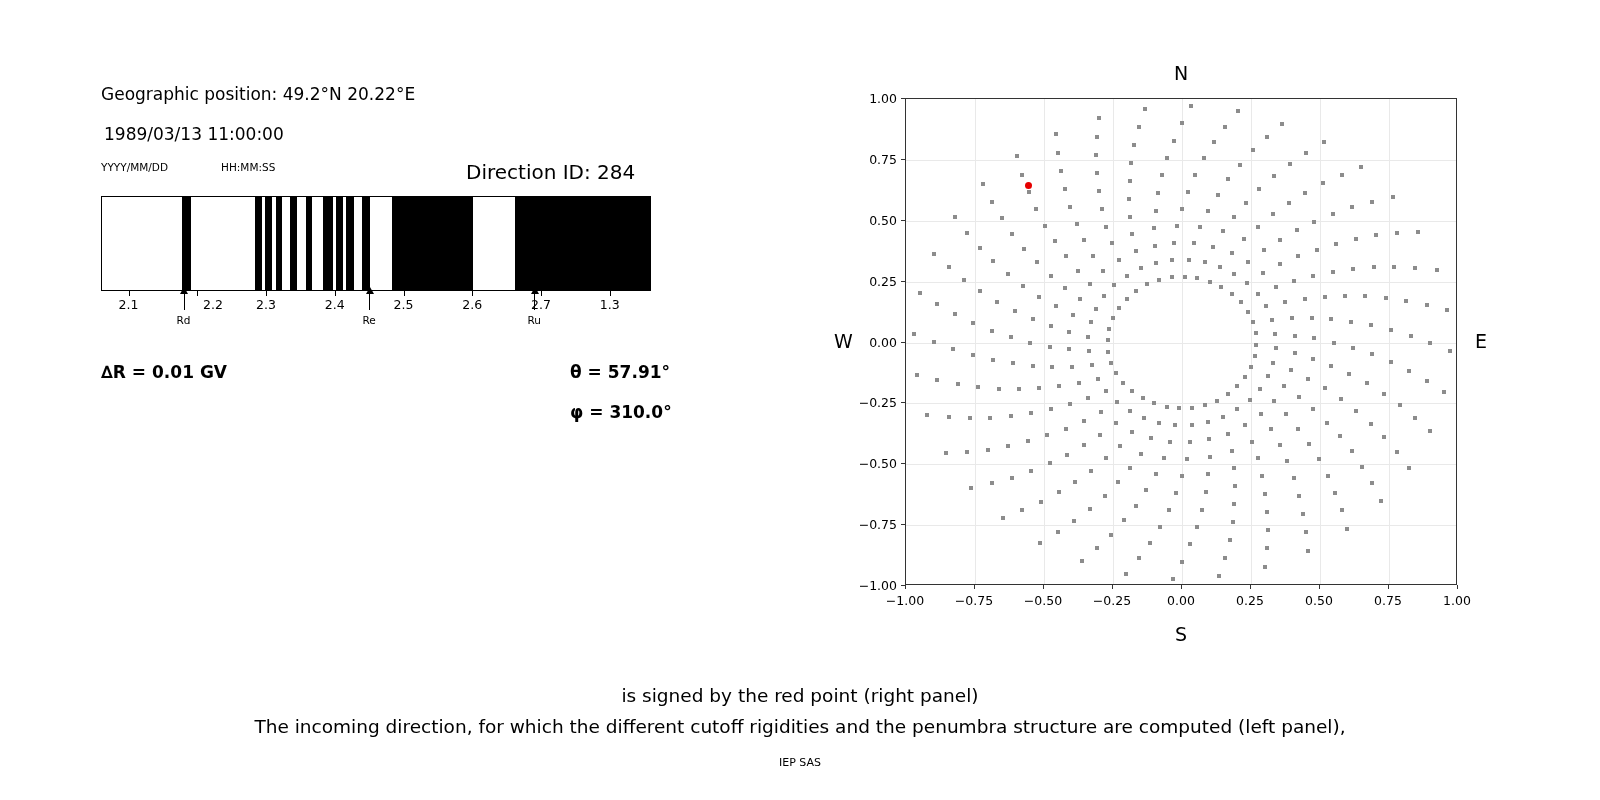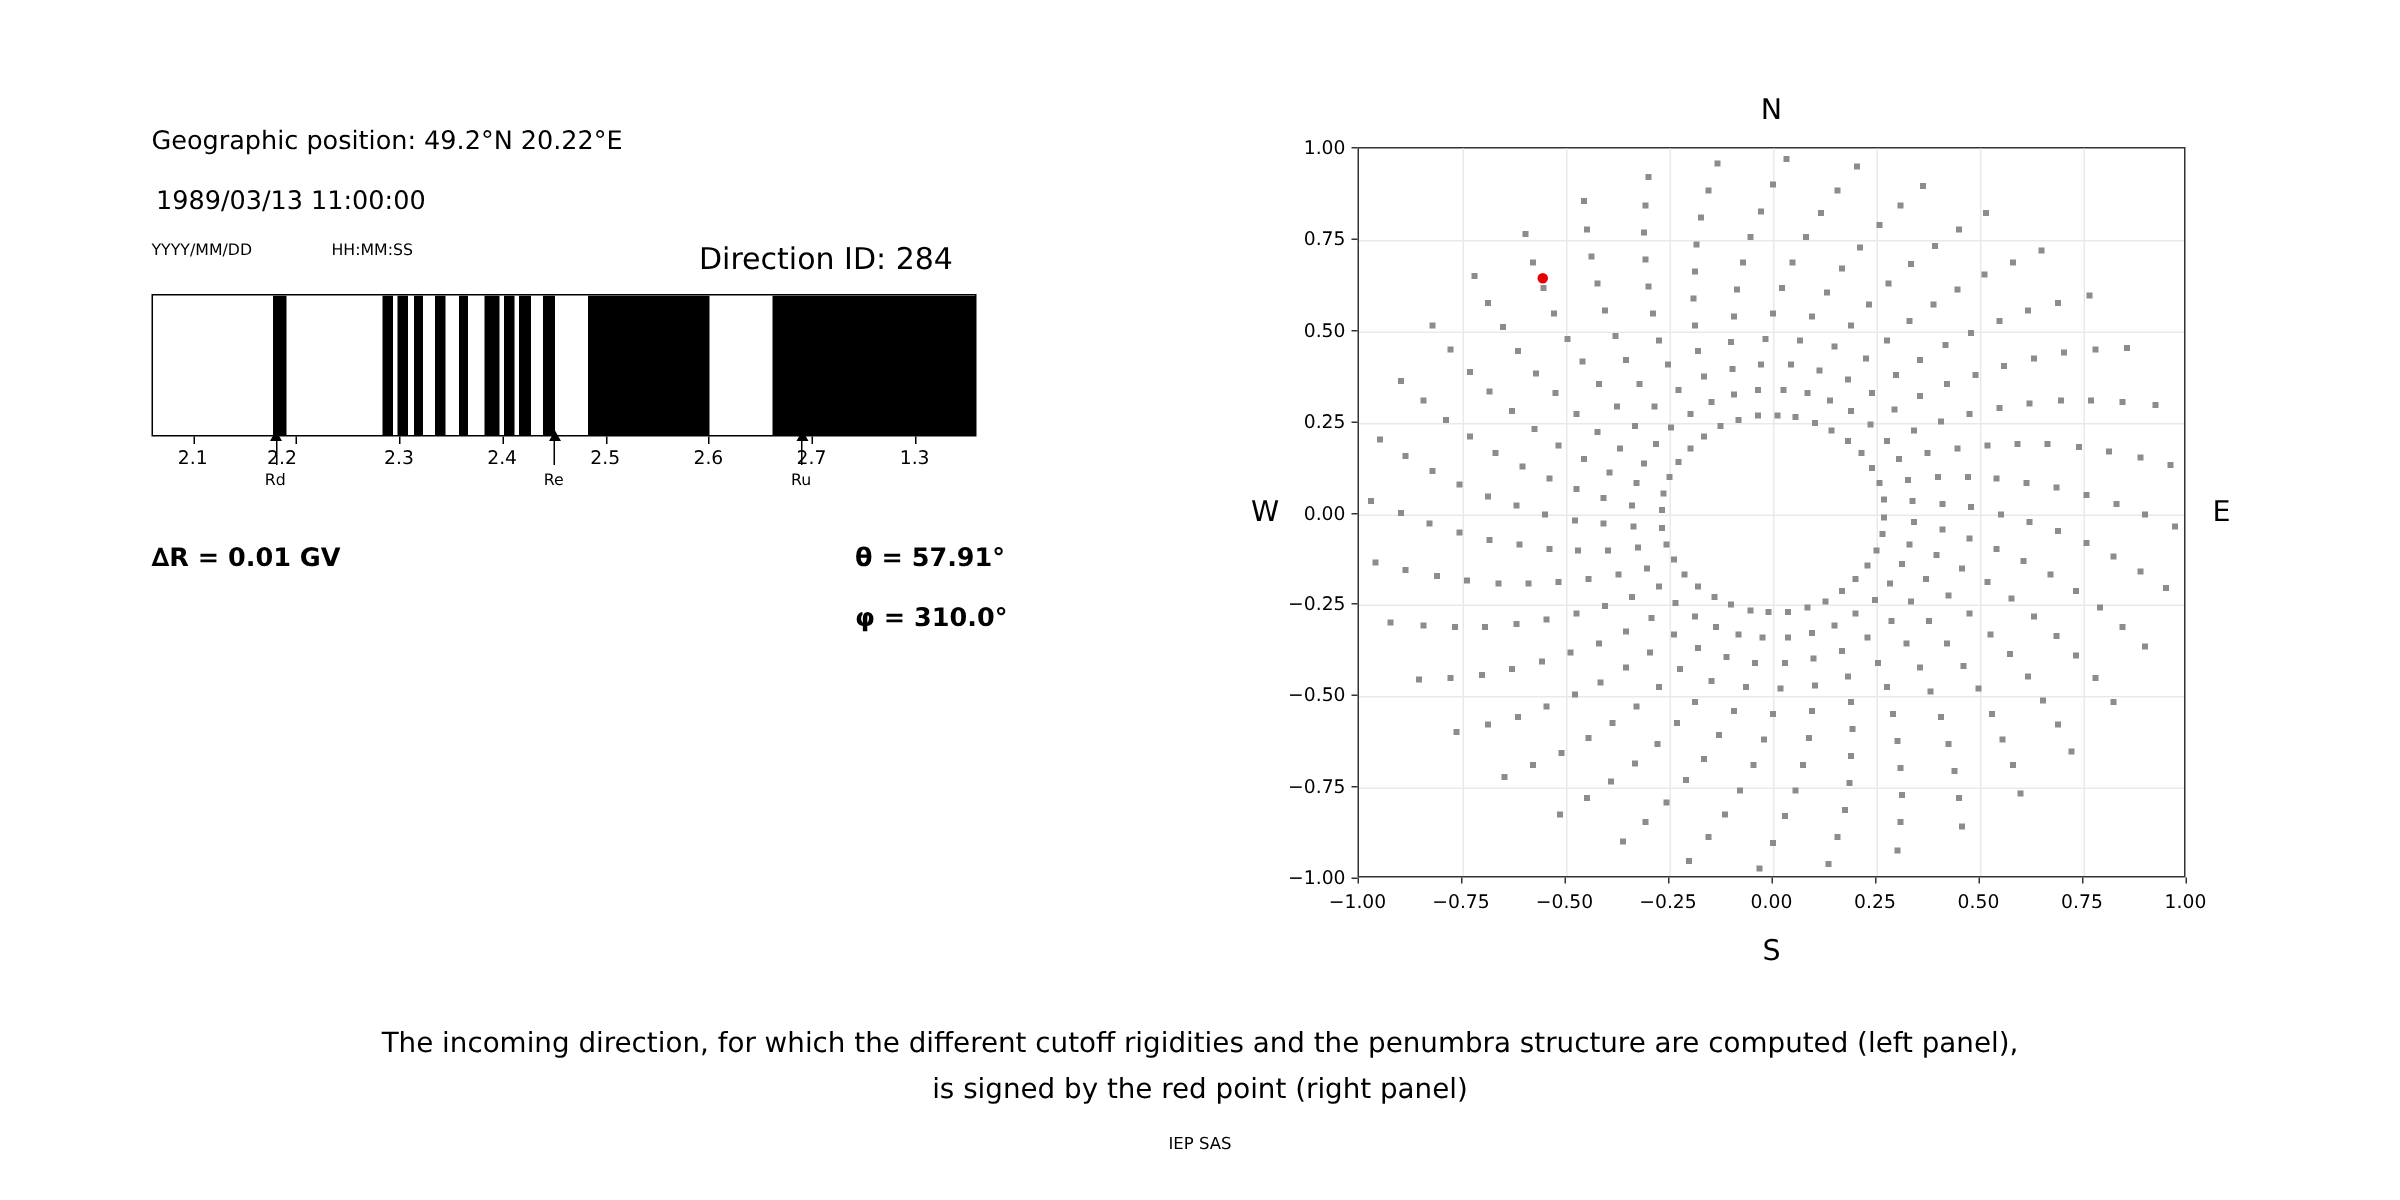--- a/index.html
+++ b/index.html
@@ -282,21 +282,21 @@
           <div class="band" style="left: 259.875px; width: 8.25px; background: rgb(0, 0, 0);"></div>
           <div class="band" style="left: 290.125px; width: 81.125px; background: rgb(0, 0, 0);"></div>
           <div class="band" style="left: 412.5px; width: 137.5px; background: rgb(0, 0, 0);"></div>
         </div>
     </div>
 
     <div class="axis" id="penumbra-axis">
         <div class="tick" style="left: 27.5px;"></div>
         <div class="tick-label" style="left: 27.5px;">2.1</div>
         <div class="tick" style="left: 96.25px;"></div>
-        <div class="tick-label" style="left: 87px;">2.2</div>
+        <div class="tick-label" style="left: 112px;">2.2</div>
         <div class="tick" style="left: 165px;"></div>
         <div class="tick-label" style="left: 165px;">2.3</div>
         <div class="tick" style="left: 233.75px;"></div>
         <div class="tick-label" style="left: 233.75px;">2.4</div>
         <div class="tick" style="left: 302.5px;"></div>
         <div class="tick-label" style="left: 302.5px;">2.5</div>
         <div class="tick" style="left: 371.25px;"></div>
         <div class="tick-label" style="left: 371.25px;">2.6</div>
         <div class="tick" style="left: 440px;"></div>
         <div class="tick-label" style="left: 440px;">2.7</div>
@@ -784,17 +784,17 @@
         <div class="ax-tick-y" style="left: 81px; top: 179.75px;"></div>
         <div class="ax-label-y" style="left: 23px; width: 54px; top: 179.75px;">0.50</div>
         <div class="ax-tick-y" style="left: 81px; top: 118.875px;"></div>
         <div class="ax-label-y" style="left: 23px; width: 54px; top: 118.875px;">0.75</div>
         <div class="ax-tick-y" style="left: 81px; top: 58px;"></div>
         <div class="ax-label-y" style="left: 23px; width: 54px; top: 58px;">1.00</div>
       </div>
   </div>
 
   <div class="caption">
+    <div>is signed by the red point (right panel)</div>
     <div>The incoming direction, for which the different cutoff rigidities and the penumbra structure are computed (left panel),</div>
-    <div>is signed by the red point (right panel)</div>
   </div>
   <div class="credit">IEP SAS</div>
 </div>
 
 </body></html>

